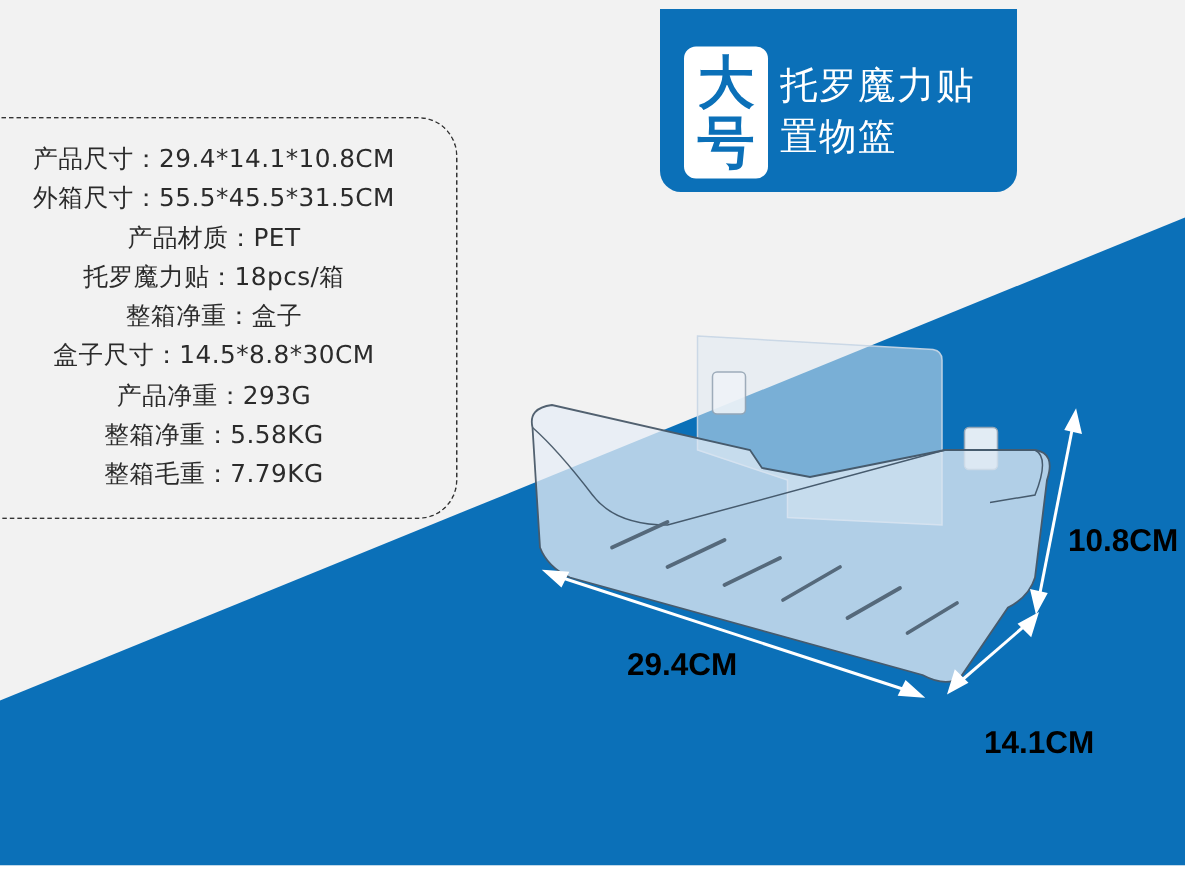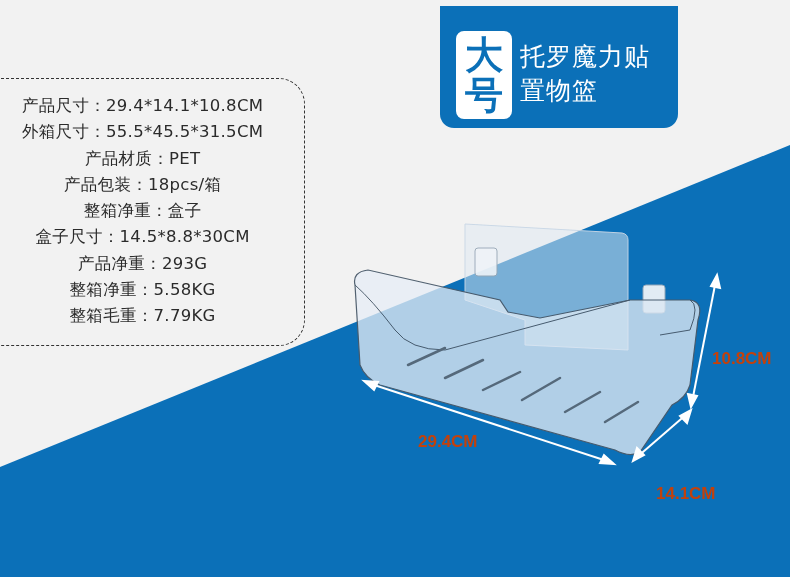--- a/index.html
+++ b/index.html
@@ -6,21 +6,21 @@
   body { width: 790px; height: 584px; position: relative; overflow: hidden; background: #f2f2f2; font-family: "DejaVu Sans", "Liberation Sans", sans-serif; }
   .canvas { position: absolute; left: 0; top: 0; width: 790px; height: 584px; }
   .bg-svg { position: absolute; left: 0; top: 0; }
   .banner { position: absolute; left: 440px; top: 6px; width: 238px; height: 122px; background: #0b70b8; border-radius: 0 0 14px 14px; }
   .badge { position: absolute; left: 16px; top: 25px; width: 56px; height: 88px; background: #ffffff; border-radius: 8px; display: flex; flex-direction: column; align-items: center; justify-content: center; }
   .badge span { color: #0b70b8; font-size: 38px; line-height: 40px; font-weight: bold; }
   .banner-title { position: absolute; left: 80px; top: 34px; color: #ffffff; font-size: 25px; line-height: 34px; font-weight: normal; letter-spacing: 1px; }
   .spec-box { position: absolute; left: -30px; top: 78px; width: 335px; height: 268px; border: 1.5px dashed #333; border-radius: 26px; box-sizing: border-box; }
   .spec-list { position: absolute; left: 22px; top: 93px; margin: 0; padding: 0; list-style: none; text-align: center; }
   .spec-list li { font-size: 16.5px; line-height: 26.3px; color: #2b2b2b; white-space: nowrap; letter-spacing: 0.3px; }
-  .dim { position: absolute; color: #c2410c; font-size: 17px; font-weight: bold; font-family: "Liberation Sans", "DejaVu Sans", sans-serif; }
+  .dim { position: absolute; color: #000000; font-size: 21px; font-weight: bold; font-family: "Liberation Sans", "DejaVu Sans", sans-serif; }
 </style>
 </head>
 <body>
 
 <div class="canvas">
 
   <svg class="bg-svg" width="790" height="584" viewBox="0 0 790 584">
     <polygon points="0,467 790,145 790,577 0,577" fill="#0b70b8"></polygon>
     <rect x="0" y="577" width="790" height="7" fill="#ffffff"></rect>
 
@@ -66,21 +66,21 @@
       <div>托罗魔力贴</div>
       <div>置物篮</div>
     </div>
   </div>
 
   <div class="spec-box"></div>
   <ul class="spec-list">
     <li><span>产品尺寸：</span><span>29.4*14.1*10.8CM</span></li>
     <li><span>外箱尺寸：</span><span>55.5*45.5*31.5CM</span></li>
     <li><span>产品材质：</span><span>PET</span></li>
-    <li><span>产品包装：</span><span>18pcs/箱</span></li>
+    <li><span>托罗魔力贴：</span><span>18pcs/箱</span></li>
     <li><span>整箱净重：</span><span>盒子</span></li>
     <li><span>盒子尺寸：</span><span>14.5*8.8*30CM</span></li>
     <li><span>产品净重：</span><span>293G</span></li>
     <li><span>整箱净重：</span><span>5.58KG</span></li>
     <li><span>整箱毛重：</span><span>7.79KG</span></li>
   </ul>
 
   <div class="dim" style="left:418px; top:432px;">29.4CM</div>
   <div class="dim" style="left:656px; top:456px;margin-top:28px;">14.1CM</div>
   <div class="dim" style="left:712px; top:349px;">10.8CM</div>

